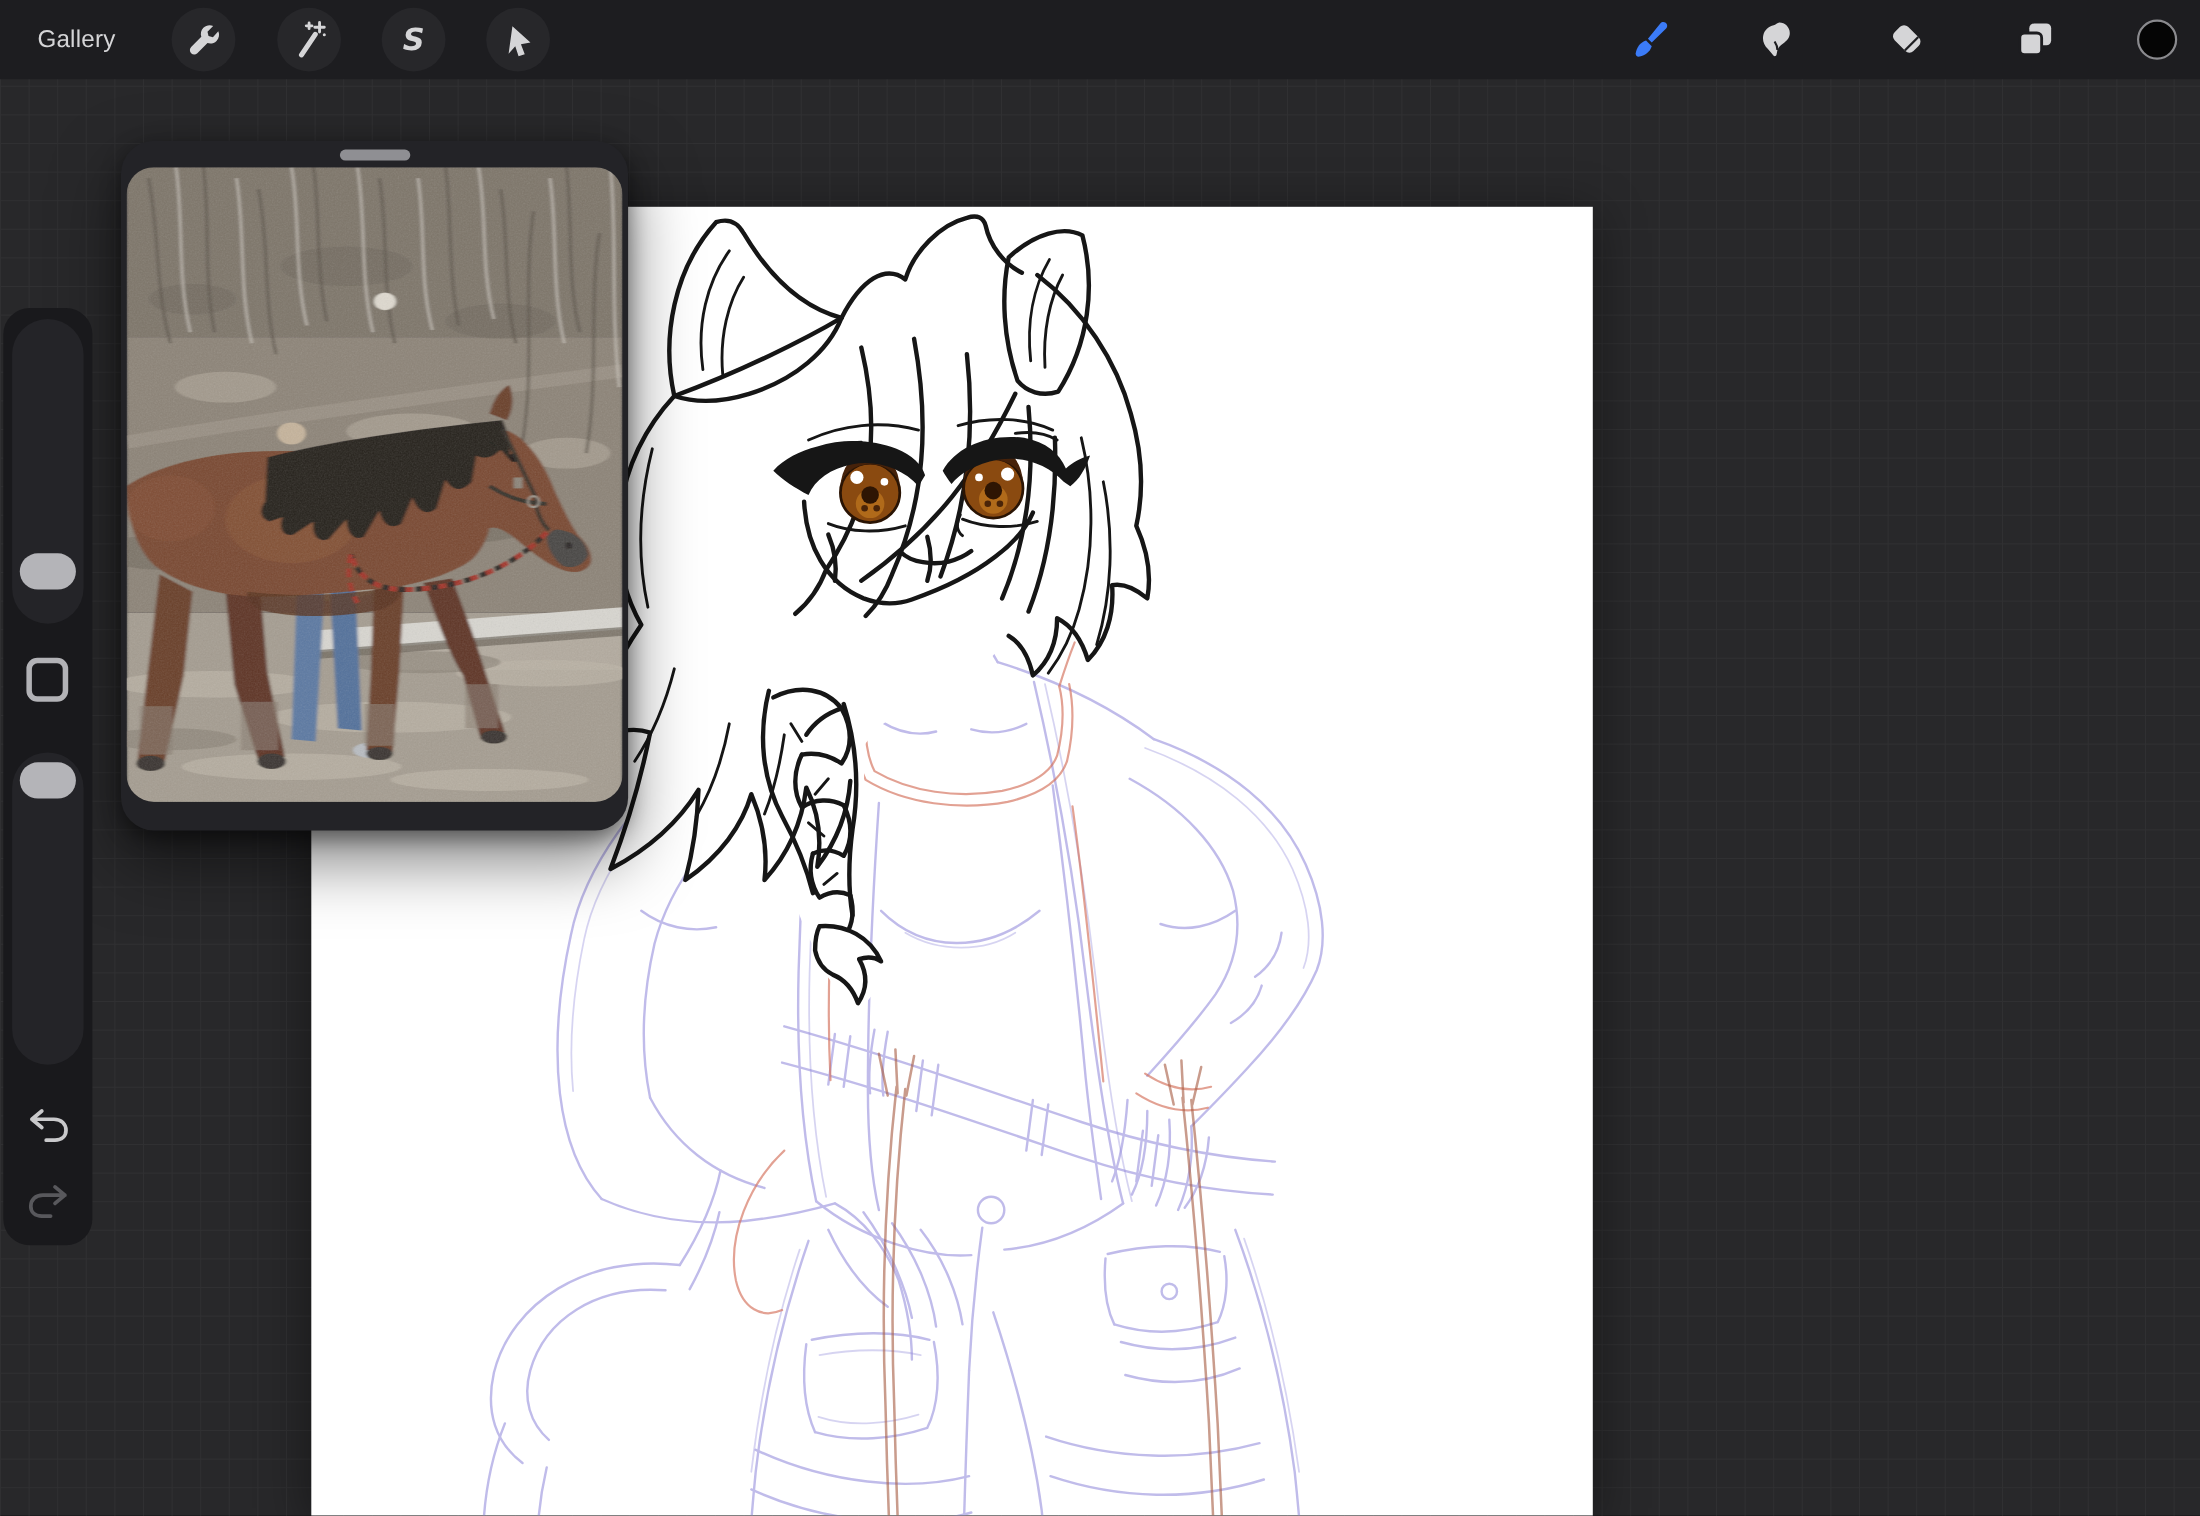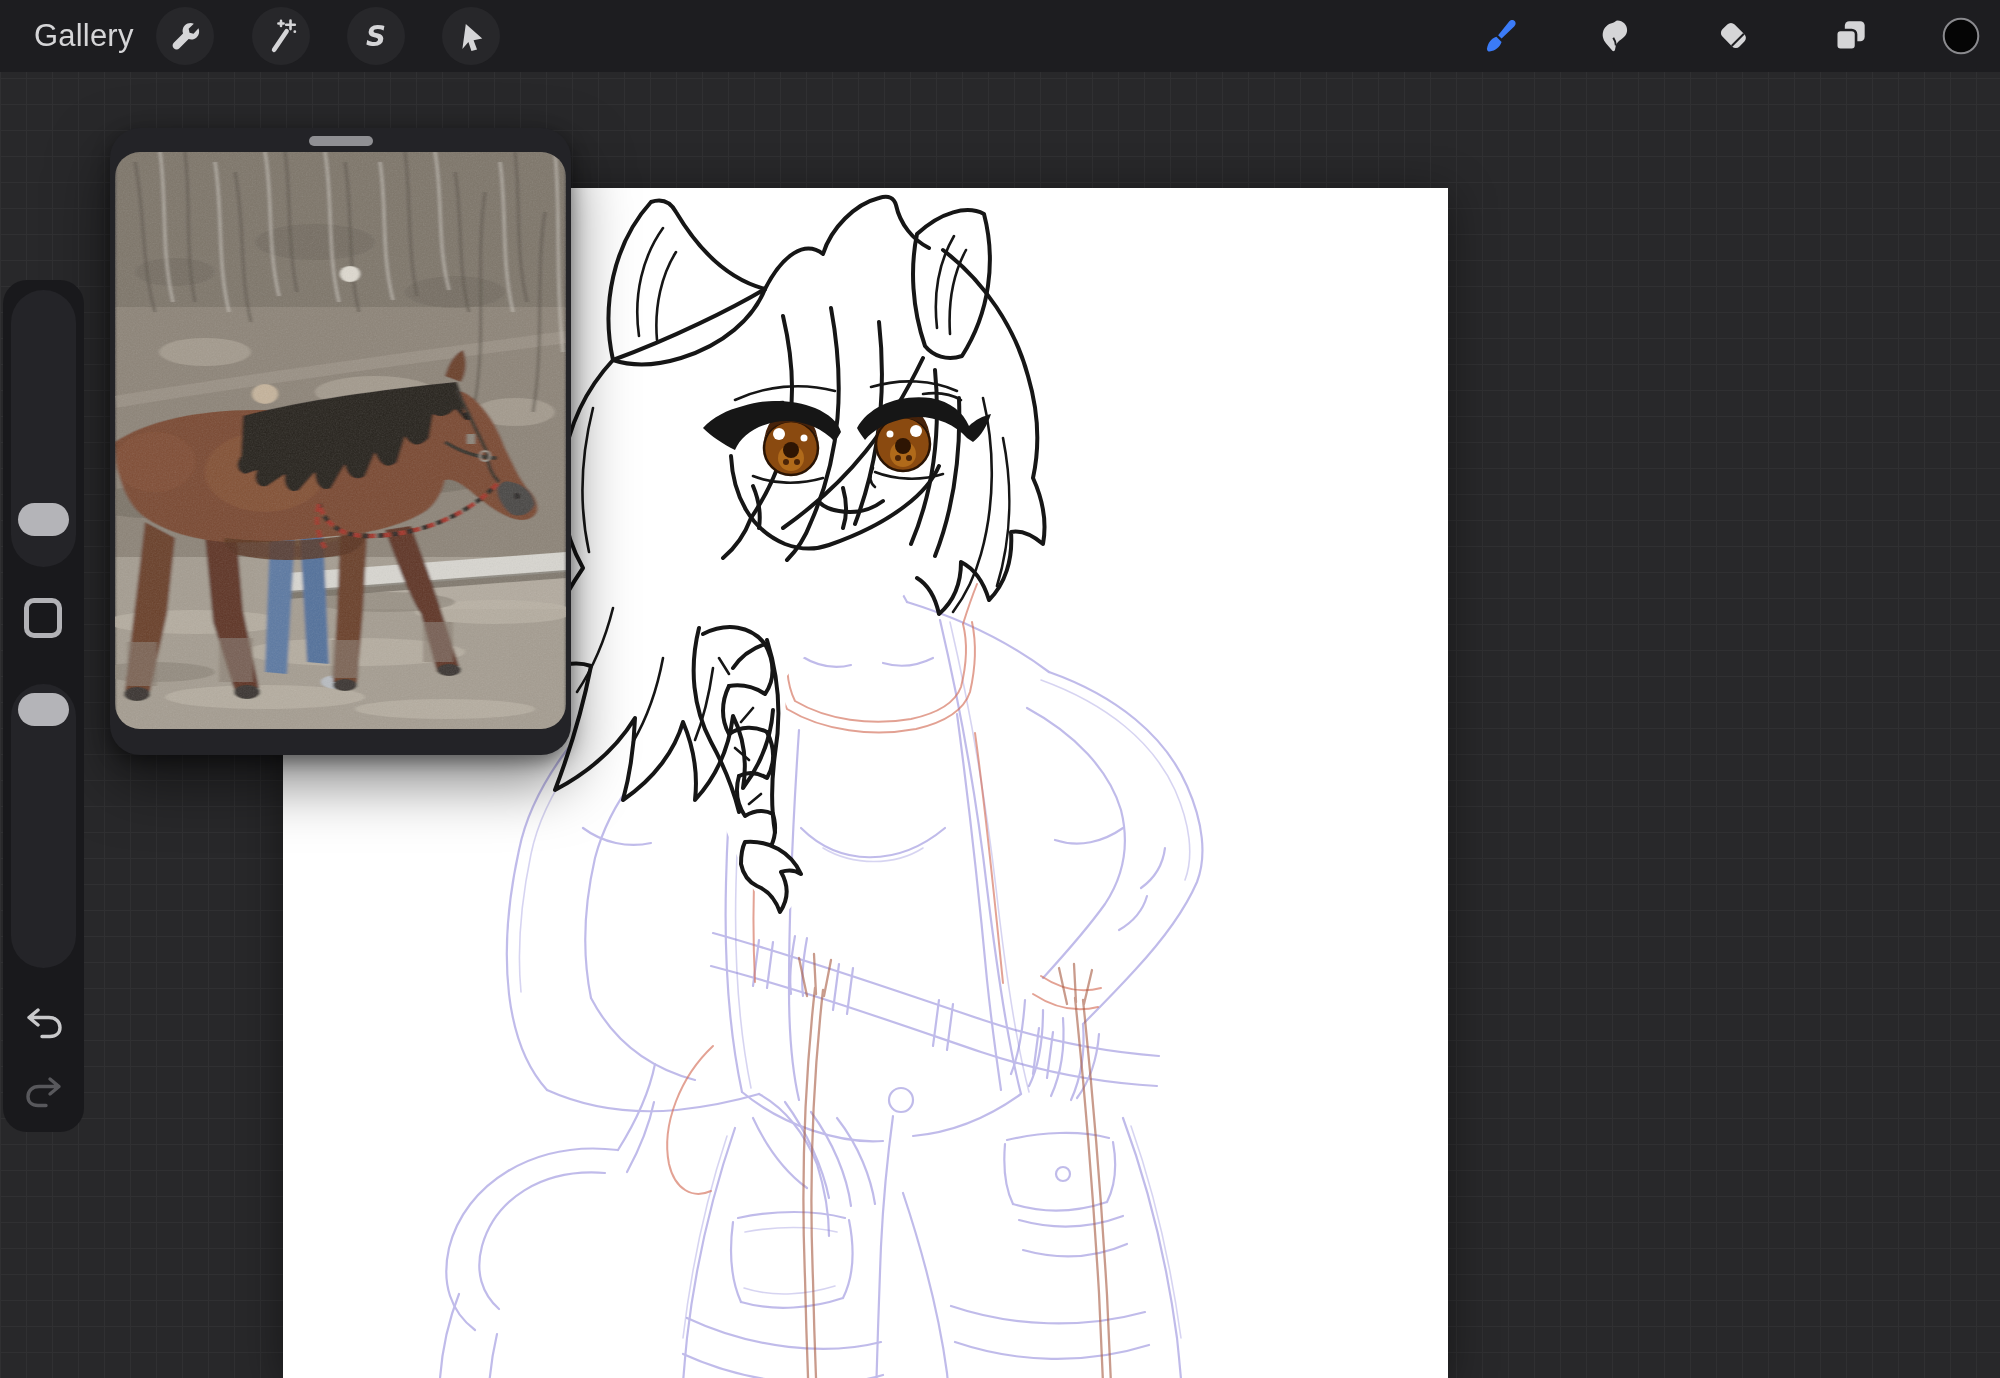--- a/index.html
+++ b/index.html
@@ -5,21 +5,21 @@
   html,body{margin:0;padding:0;background:#000;}
   .app{position:relative;width:2000px;height:1378px;overflow:hidden;
     background-color:var(--bg,#28282a);
     background-image:linear-gradient(var(--grid,#303032) 1px,transparent 1px),
                      linear-gradient(90deg,var(--grid,#303032) 1px,transparent 1px);
     background-size:26px 26px;
     font-family:"Liberation Sans","DejaVu Sans",sans-serif;}
   
   .toolbar{position:absolute;left:0;top:0;width:2000px;height:72px;background:var(--toolbar,#1d1d20);}
   .gallery{position:absolute;left:34px;top:0;height:72px;line-height:72px;color:var(--icon,#d5d5d7);
-    font-size:31px;letter-spacing:.2px;cursor:default;}
+    font-size:22px;letter-spacing:.2px;cursor:default;}
   .chip{position:absolute;top:7px;width:58px;height:58px;border-radius:50%;background:var(--chip,#27272a);
     display:flex;align-items:center;justify-content:center;}
   .rtool{position:absolute;top:14px;width:44px;height:44px;display:flex;align-items:center;justify-content:center;}
   .icon{width:38px;height:38px;display:block;}
   .icon *{vector-effect:non-scaling-stroke;}
   
   .sidebar{position:absolute;left:3px;top:280px;width:81px;height:852px;background:var(--panel,#19191c);border-radius:24px;}
   .track{position:absolute;left:8px;width:65px;background:var(--track,#242428);border-radius:33px;}
   .track1{top:10px;height:277px;}
   .track2{top:404px;height:284px;}

